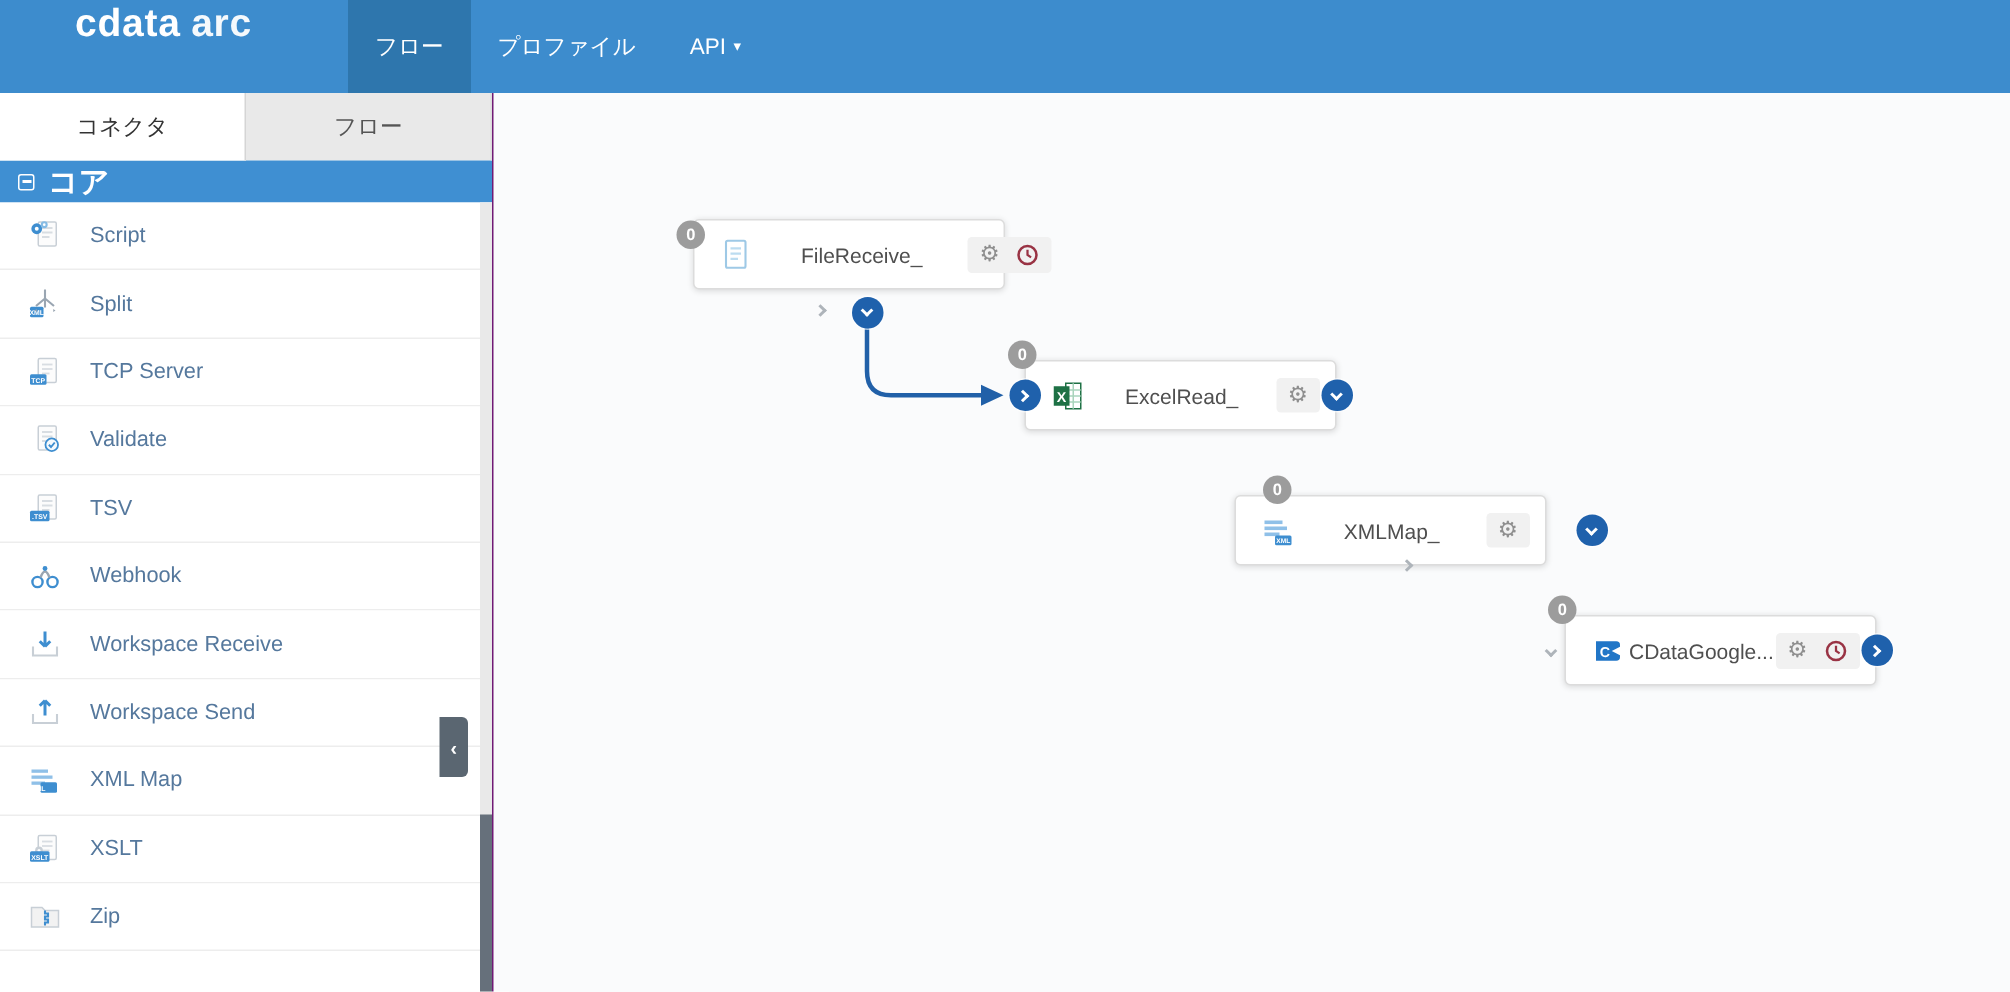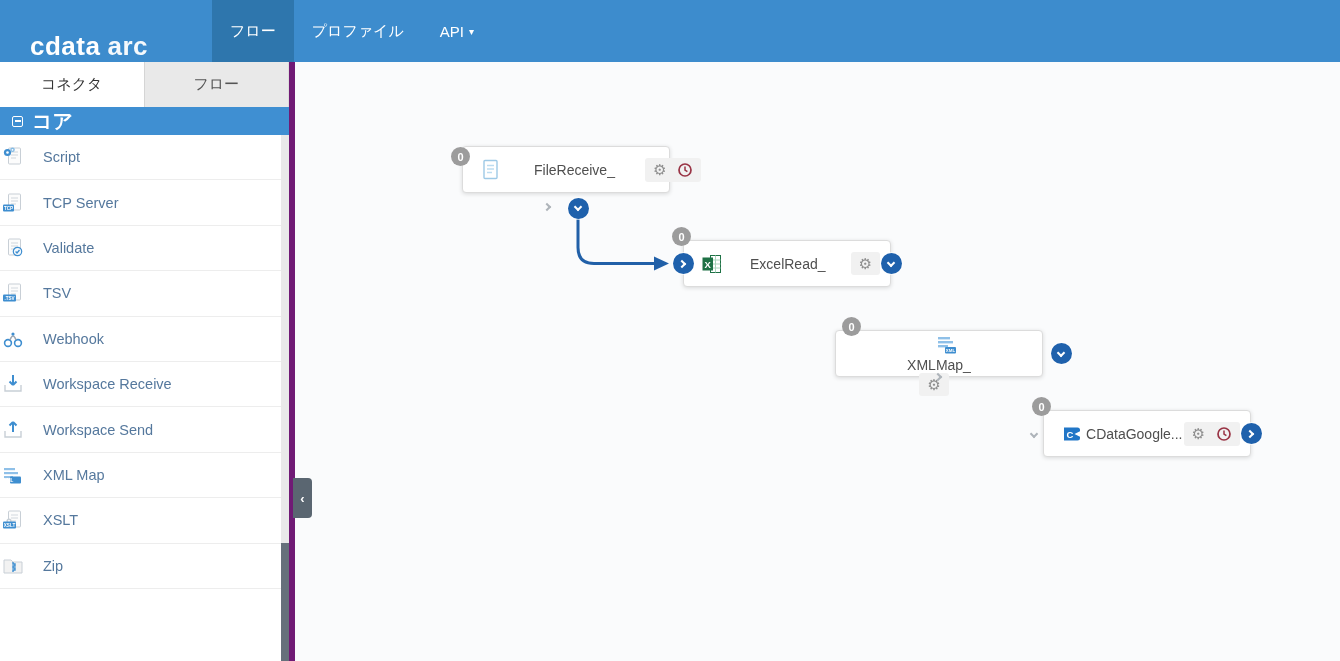--- a/index.html
+++ b/index.html
@@ -1,47 +1,47 @@
 <!DOCTYPE html>
 <html><head>
 <meta charset="utf-8">
 <style>
   * { margin:0; padding:0; box-sizing:border-box; }
   html,body { width:1340px; height:661px; overflow:hidden;
     font-family:"Liberation Sans", sans-serif; background:#fff; }
 
   
   .navbar { position:absolute; left:0; top:0; width:1340px; height:62px;
-    background:#3d8ccd; display:flex; align-items:flex-end; z-index:30; }
+    background:#3d8ccd; display:flex; align-items:flex-start; z-index:30;padding-left:20px; }
   .logo { margin-left:30px; color:#fff; font-size:26px; letter-spacing:.5px;
     display:flex; align-items:baseline; gap:7px; cursor:pointer; }
   .logo .lg-primary { font-weight:bold; }
   .logo .lg-secondary { font-weight:700; opacity:.95; }
   .nav-items { display:flex; list-style:none; margin-left:64px; height:62px; }
   .nav-item { color:#fff; font-size:15px; display:flex; align-items:center;
     padding:0 18px; height:62px; cursor:pointer; white-space:nowrap; }
   .nav-item.active { background:#2e76ad; }
   .nav-caret { font-size:10px; margin-left:5px; }
 
   
-  .sidebar { position:absolute; left:0; top:62px; width:295px; bottom:0;
-    background:#fff; border-right:6px solid #701a75; z-index:20; }
+  .sidebar { position:absolute; left:0; top:62px; width:329px; bottom:0;
+    background:#fff; border-right:1px solid #701a75; z-index:20; }
   .side-tabs { display:flex; height:45px; background:#e9e9e9; }
   .side-tab { flex:1; display:flex; align-items:center; justify-content:center;
     font-size:15px; color:#555; cursor:pointer; border-right:1px solid #dcdcdc; }
   .side-tab.active { background:#fff; color:#333; border-right:1px solid #d5d5d5; }
   .core-bar { height:28px; background:#3f8fd2; color:#fff; display:flex;
     align-items:center; padding-left:12px; font-size:20px; font-weight:bold;
     cursor:pointer; }
   .collapse-box { width:11px; height:11px; border:1.5px solid #fff; border-radius:2px;
     margin-right:9px; position:relative; display:inline-block; }
   .collapse-box::after { content:""; position:absolute; left:1.5px; right:1.5px;
     top:3.5px; height:1.5px; background:#fff; }
   .conn-list { list-style:none; }
-  .conn-item { height:45.4px; display:flex; align-items:center; 
+  .conn-item { height:45.4px; display:flex; align-items:center; padding-left:17px;
     border-bottom:1px solid #ededed; cursor:pointer; background:#fff; }
   .conn-item .c-icon { width:26px; height:24px; display:flex; align-items:center;
     justify-content:center; flex:0 0 26px; }
   .conn-item .c-label { margin-left:17px; font-size:14.5px; color:#55789d; }
 
   
   .side-scroll-track { position:absolute; right:0; top:73px; bottom:0; width:8px;
     background:#e9e9e9; }
   .side-scroll-thumb2 { position:absolute; right:0; top:408px; bottom:0; width:8px;
     background:#66707b; }
@@ -127,20 +127,31 @@
             <circle cx="6.5" cy="7.5" r="1.3" fill="#fff"></circle>
             <circle cx="11.5" cy="4.8" r="2.3" fill="#85bbe4"></circle>
             <circle cx="11.5" cy="4.8" r=".9" fill="#fff"></circle>
           </svg>
         </span>
         <span class="c-label">Script</span>
       </li>
       <li class="conn-item">
         <span class="c-icon">
           <svg width="24" height="24" viewBox="0 0 24 24">
+            <rect x="2" y="13.5" width="9" height="7" rx="1" fill="#3e8ed0"></rect>
+            <text x="6.5" y="19" font-size="4.6" fill="#fff" text-anchor="middle" font-family="sans-serif" font-weight="bold">XML</text>
+            <path d="M12 4 v6 M12 10 l-6 5 M12 10 l6 5 M12 10 v6" stroke="#9aa6b2" fill="none" stroke-width="1.4" transform="translate(0,-2)"></path>
+            <path d="M5 16 l1.5-1 v2z M19 16 l-1.5-1 v2z" fill="#9aa6b2"></path>
+          </svg>
+        </span>
+        <span class="c-label">Split</span>
+      </li>
+      <li class="conn-item">
+        <span class="c-icon">
+          <svg width="24" height="24" viewBox="0 0 24 24">
             <rect x="7.5" y="3" width="12" height="16" rx="1" fill="#fcfcfc" stroke="#c8cfd6"></rect>
             <line x1="10" y1="7" x2="17" y2="7" stroke="#d8dde2" stroke-width="1.2"></line>
             <line x1="10" y1="10" x2="17" y2="10" stroke="#d8dde2" stroke-width="1.2"></line>
             <line x1="10" y1="13" x2="15" y2="13" stroke="#d8dde2" stroke-width="1.2"></line>
             <rect x="2" y="13.5" width="11" height="7" rx="1" fill="#3e8ed0"></rect>
             <text x="7.5" y="19" font-size="4.6" fill="#fff" text-anchor="middle" font-family="sans-serif" font-weight="bold">TCP</text>
           </svg>
         </span>
         <span class="c-label">TCP Server</span>
       </li>
@@ -294,21 +305,21 @@
         <span class="btn-gear">⚙</span>
       </span>
     </div>
     <div class="node-badge" style="left: 377px; top: 165px;">0</div>
     <div class="port-circle" style="left: 377.5px; top: 191px;">
       <span class="chev right"></span>
     </div>
     <div class="port-circle" style="left: 585.5px; top: 191px;">
       <span class="chev down"></span>
     </div>
-    <div class="node-card" style="left: 540px; top: 268px; flex-direction: column;">
+    <div class="node-card" style="left: 528px; top: 268px;">
       <span class="node-icon">
         <svg width="24" height="24" viewBox="0 0 24 24">
           <rect x="3" y="5" width="12" height="2.4" fill="#8fc0e8"></rect>
           <rect x="3" y="9" width="15" height="2.4" fill="#8fc0e8"></rect>
           <rect x="3" y="13" width="10" height="2.4" fill="#8fc0e8"></rect>
           <rect x="10" y="15" width="11" height="6.5" rx="1" fill="#3e8ed0"></rect>
           <text x="15.5" y="20" font-size="4.4" fill="#fff" text-anchor="middle" font-weight="bold" font-family="sans-serif">XML</text>
         </svg>
       </span>
       <span class="node-label">XMLMap_</span>

